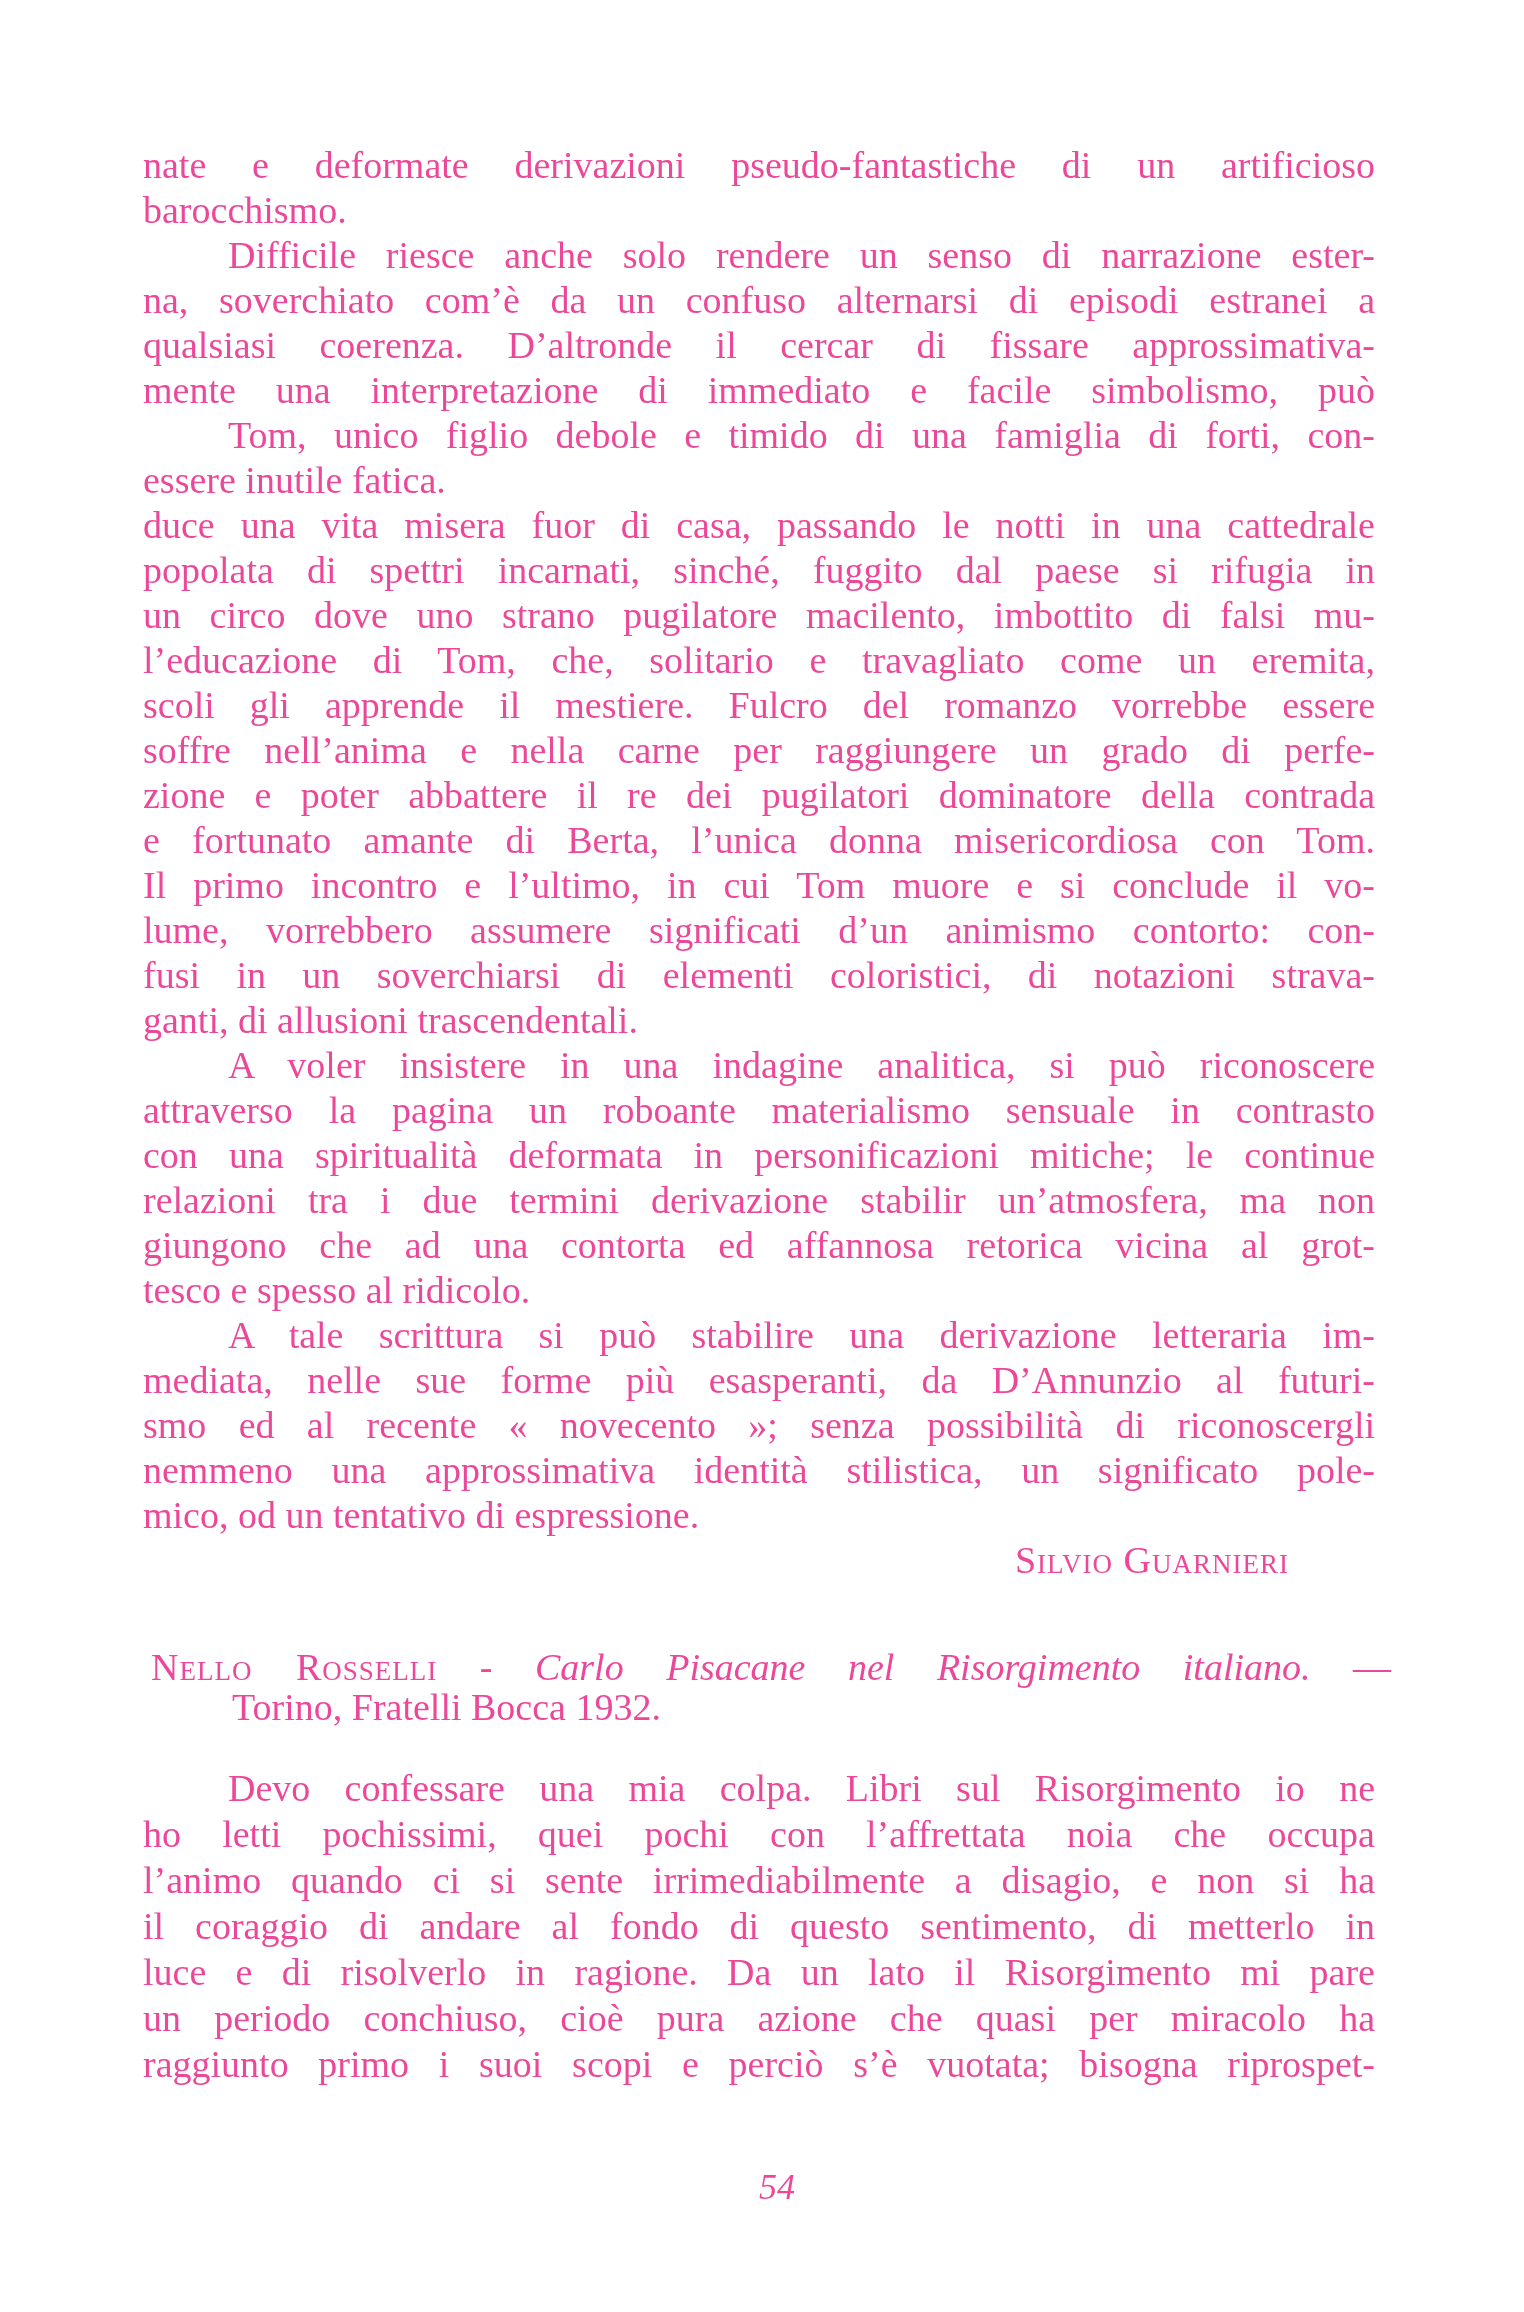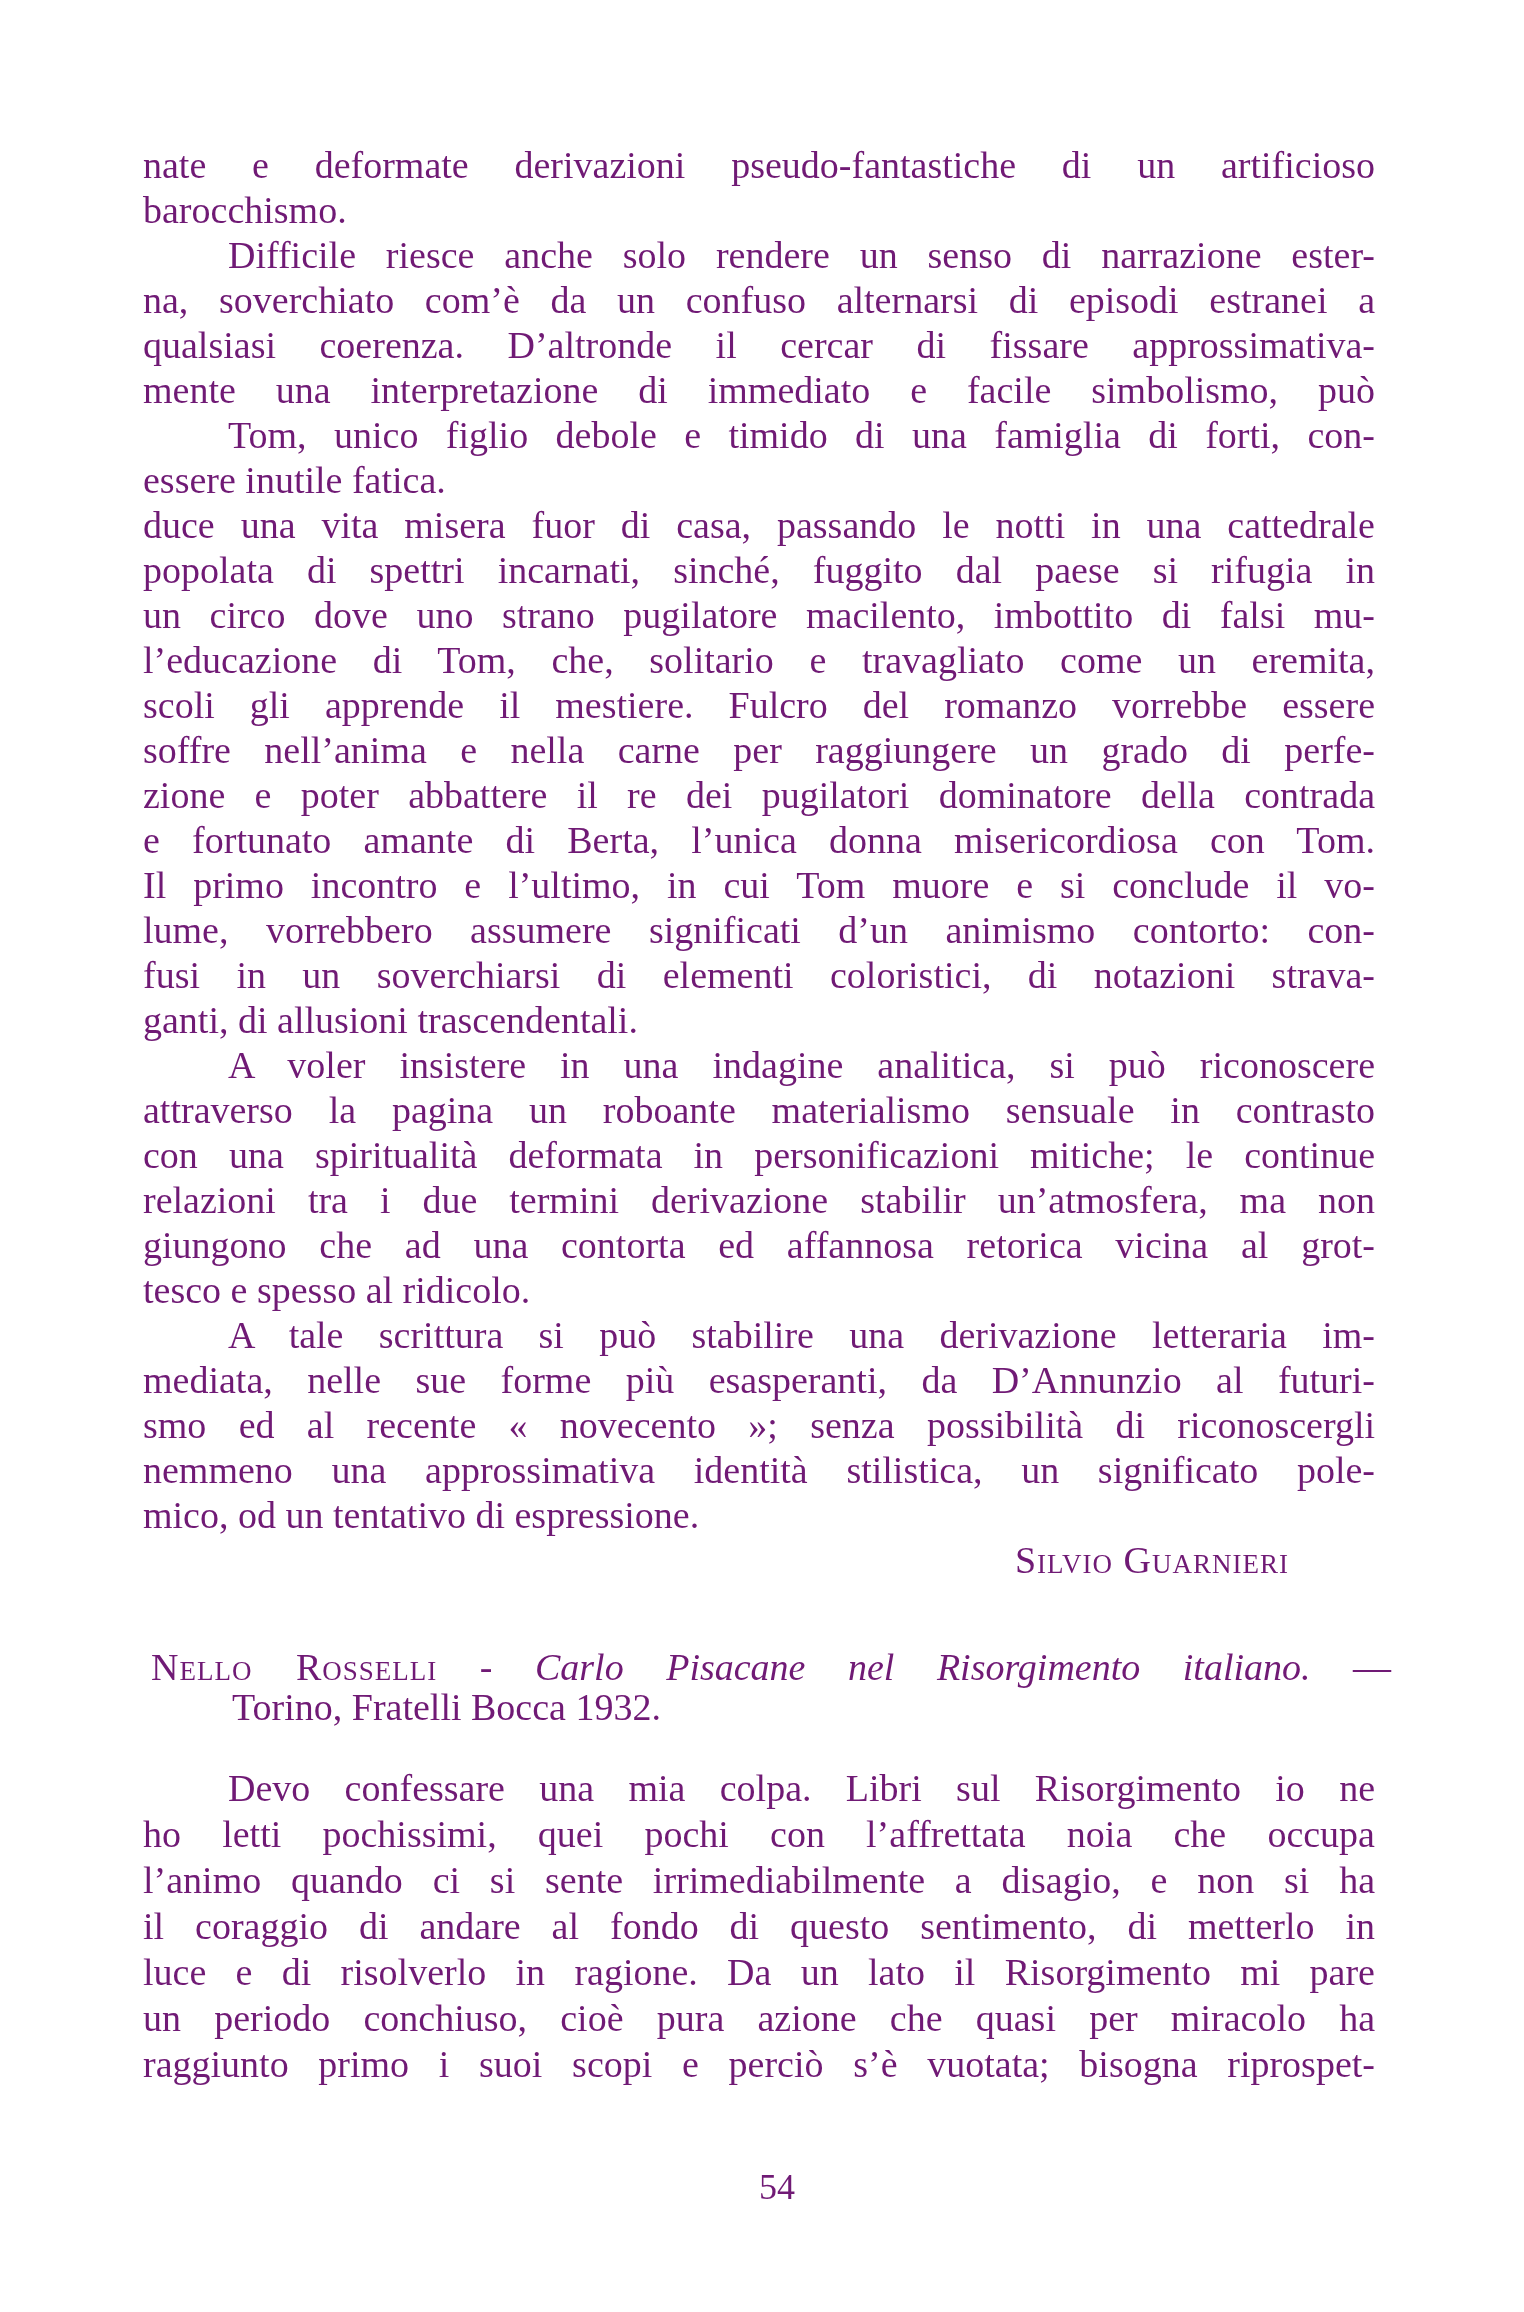--- a/index.html
+++ b/index.html
@@ -1,33 +1,33 @@
 <!DOCTYPE html>
 <html><head>
 <meta charset="utf-8">
 <style>
   html, body { margin: 0; padding: 0; background: #ffffff; }
   body { width: 1524px; height: 2312px; position: relative; overflow: hidden; }
-  .page { position: absolute; left: 0; top: 0; width: 1524px; height: 2312px; background: #ffffff; color: #701a75;
+  .page { position: absolute; left: 0; top: 0; width: 1524px; height: 2312px; background: #ffffff; color: #ec4899;
           font-family: "Liberation Serif", "DejaVu Serif", serif; font-size: 38px; line-height: 45px; }
   .block { position: absolute; left: 143px; width: 1232px; }
   .line { height: 45px; white-space: nowrap; overflow: visible; }
   .line.j { text-align: justify; text-align-last: justify; white-space: normal; }
   .line.last { text-align: left; }
   .line.indent { padding-left: 85px; }
   #review-1 { top: 143px; }
   #review-2 { top: 1765px; }
   #review-2 .line { height: 46px; line-height: 46px; }
   .signature { position: absolute; top: 1538px; left: 134px; width: 1155px; text-align: right; font-variant: small-caps; letter-spacing: 1px; }
   .heading { position: absolute; top: 1645px; left: 151px; width: 1240px; }
   .heading .h1 { height: 40px; line-height: 45px; text-align: justify; text-align-last: justify; }
   .heading .h2 { height: 45px; line-height: 45px; padding-left: 81px; }
   .sc { font-variant: small-caps; letter-spacing: 1px; }
   .it { font-style: italic; }
-  .page-number { position: absolute; top: 2165px; left: 727px; width: 100px; text-align: center; font-size: 36px; }
+  .page-number { position: absolute; top: 2165px; left: 727px; width: 100px; text-align: center; font-size: 36px; font-style: italic; }
 </style>
 </head>
 <body>
 
 <div class="page">
 
   <div class="block" id="review-1">
       <div class="line j">nate e deformate derivazioni pseudo-fantastiche di un artificioso</div>
       <div class="line last">barocchismo.</div>
       <div class="line j indent">Difficile riesce anche solo rendere un senso di narrazione ester-</div>

